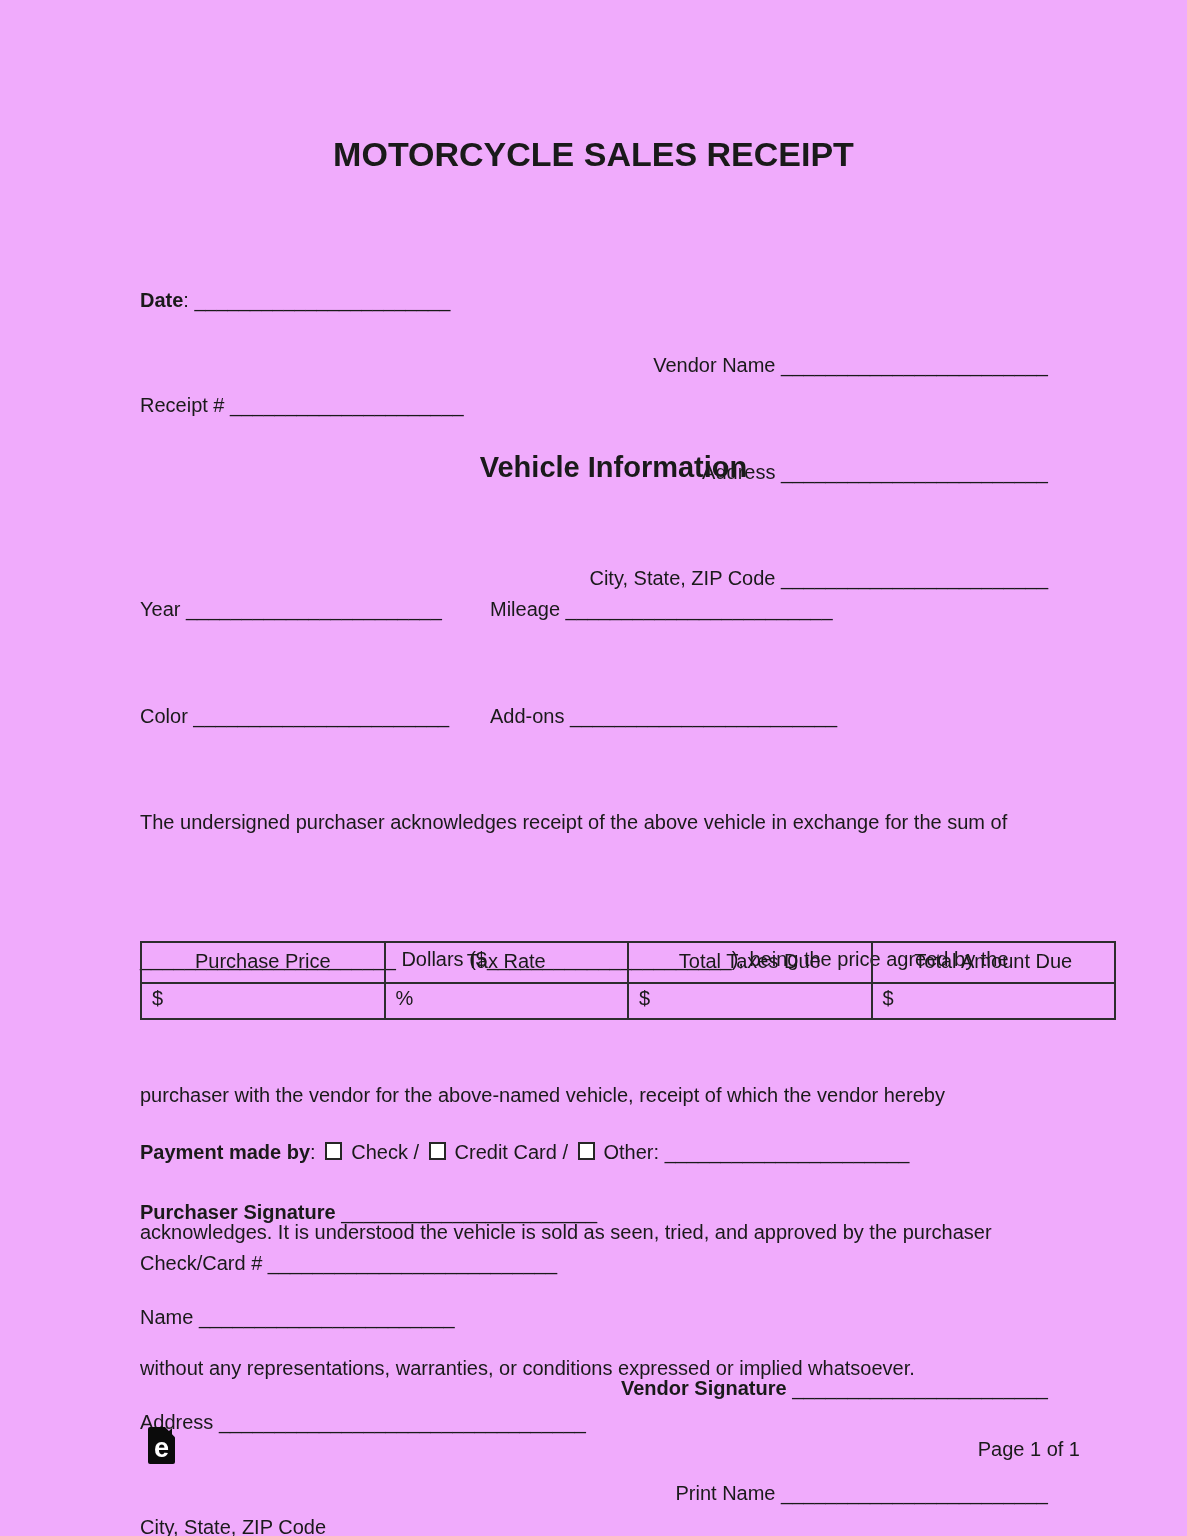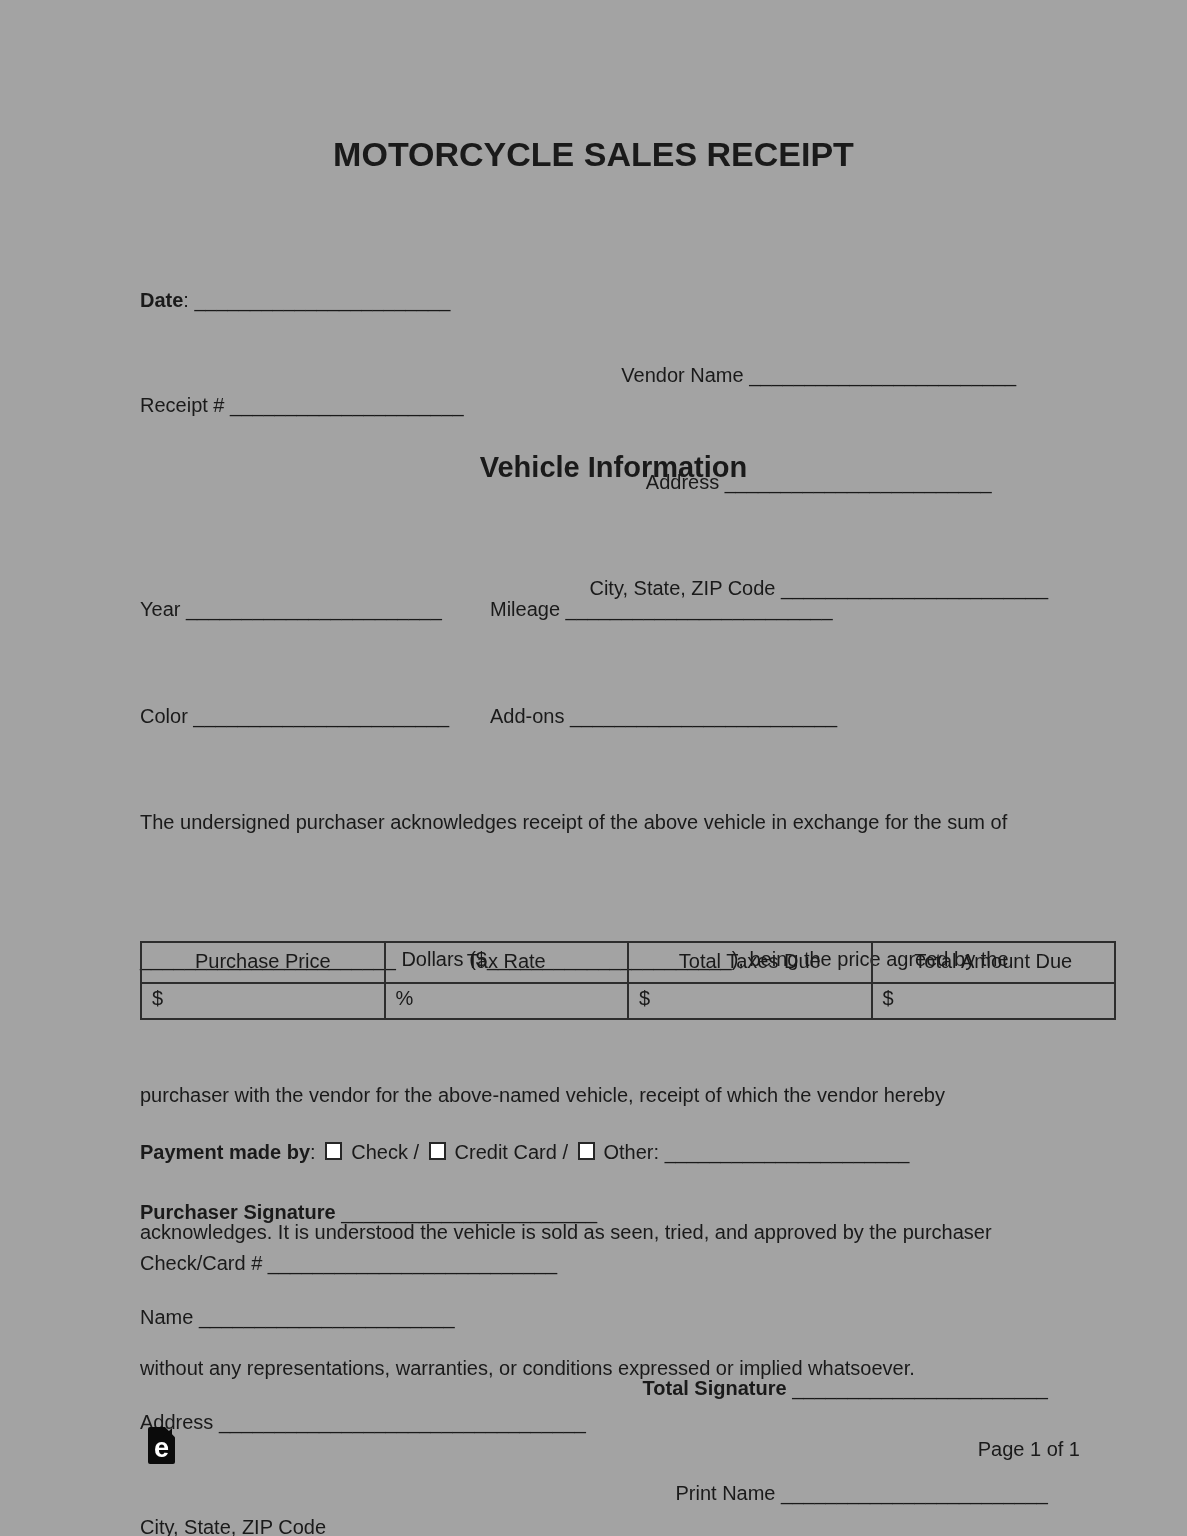--- a/index.html
+++ b/index.html
@@ -1,27 +1,27 @@
 <!DOCTYPE html>
 <html><head>
 <meta charset="utf-8">
 <style>
   html,body { margin:0; padding:0; background:#ffffff; }
   .page {
-    position:relative; width:1187px; height:1536px; background:#a3a3a3;
+    position:relative; width:1187px; height:1536px; background:#f0abfc;
     font-family:"Liberation Sans","DejaVu Sans",sans-serif;
     color:#1a1a1a; font-size:20px; overflow:hidden;
   }
   .b  { font-weight:700; }
   .title {
     position:absolute; top:136px; left:0; width:100%;
     text-align:center; font-size:34px; font-weight:700; line-height:1.1;
   }
   .meta   { position:absolute; top:213px; left:140px; line-height:35px; white-space:pre; }
-  .vendor { position:absolute; top:287px; right:139px; text-align:center; line-height:35.5px; white-space:pre; }
+  .vendor { position:absolute; top:277px; right:139px; text-align:right; line-height:35.5px; white-space:pre; }
   .vh-heading {
     position:absolute; top:450px; left:0; width:100%;
     text-align:center; font-size:29px; font-weight:700; line-height:1.2;padding-left:20px;
   }
   .vehicle { position:absolute; top:521px; left:140px; width:930px; line-height:35.5px; white-space:pre; }
   .vehicle .lcol { display:inline-block; width:350px; }
   .agreement { position:absolute; top:709px; left:140px; width:940px; line-height:45.5px; white-space:pre; }
   .price-table {
     position:absolute; top:941px; left:140px; width:976px;
     border-collapse:collapse; table-layout:fixed; font-size:20px;
@@ -113,21 +113,21 @@
 
   <div class="purchaser">
     <div><span class="b">Purchaser Signature </span><span>_______________________</span></div>
     <div>Name _______________________</div>
     <div>Address _________________________________</div>
     <div>City, State, ZIP Code _______________________</div>
     
   </div>
 
   <div class="vendor-sign">
-    <div><span class="b">Total Signature </span><span>_______________________</span></div>
+    <div><span class="b">Vendor Signature </span><span>_______________________</span></div>
     <div>Print Name ________________________</div>
   </div>
 
   <div class="logo">
     <span class="letter">e</span>
   </div>
   <div class="logo-fold"></div>
 
   <div class="page-label">Page 1 of 1</div>
 

